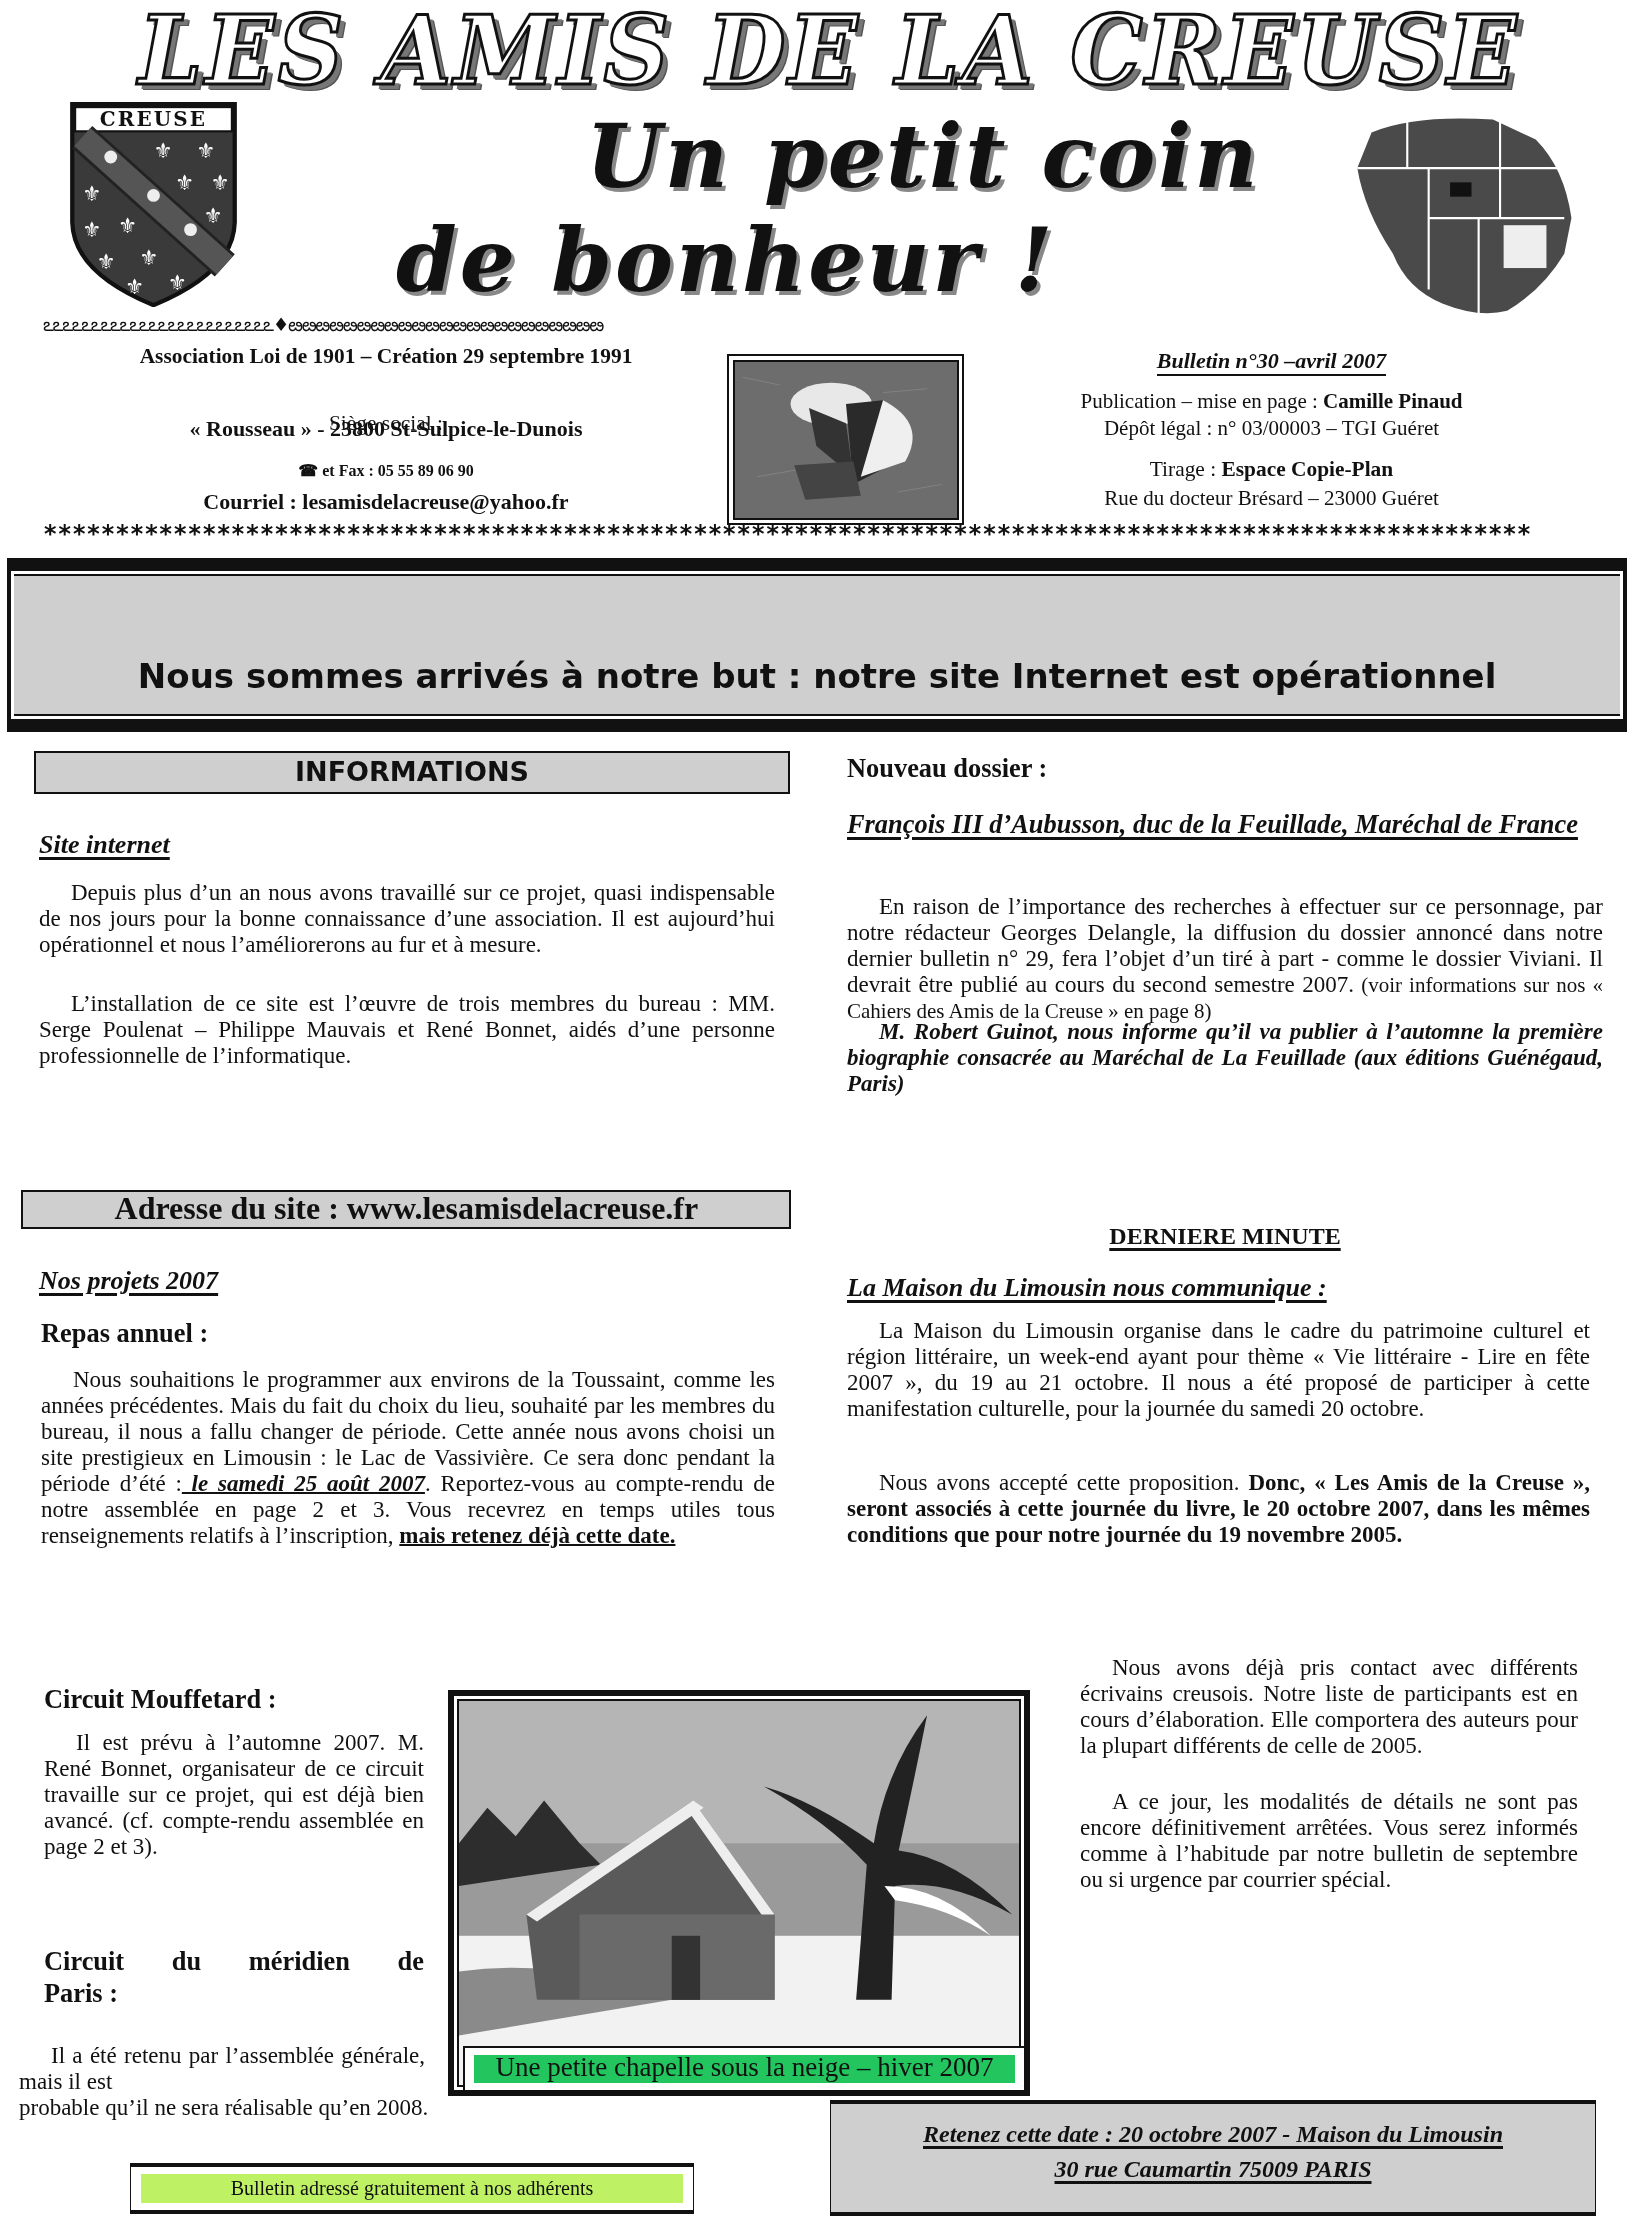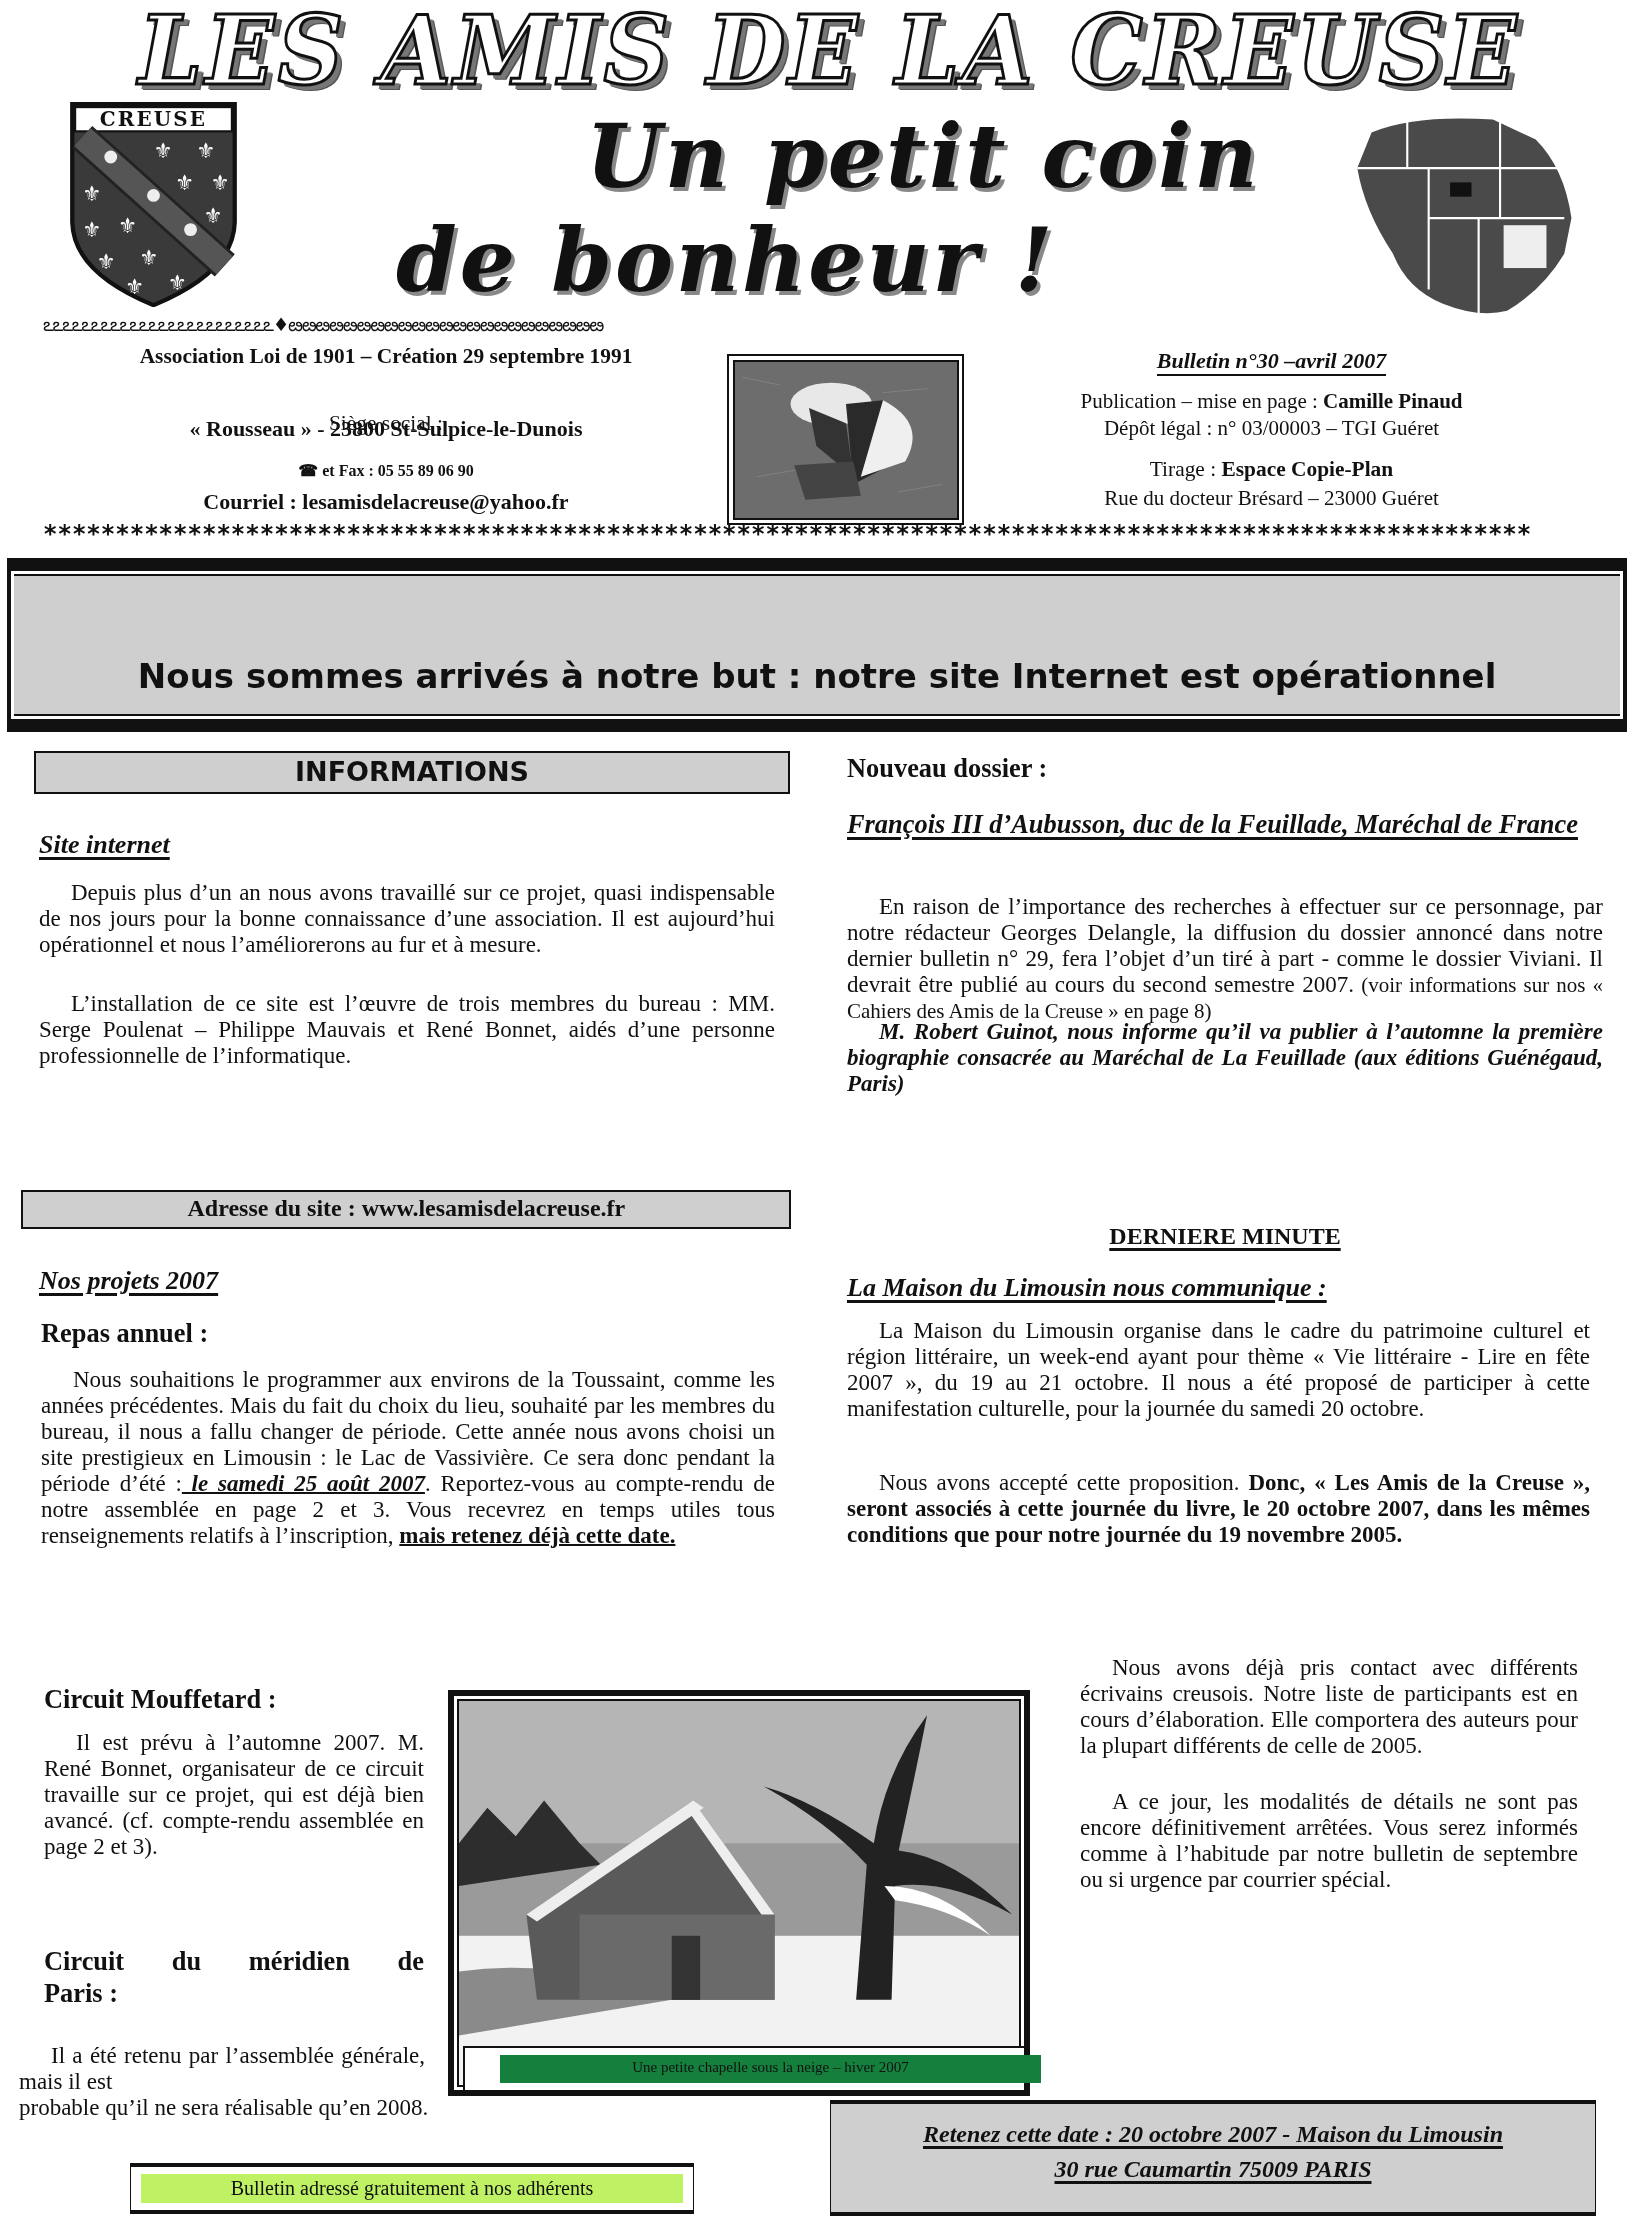--- a/index.html
+++ b/index.html
@@ -67,43 +67,43 @@
 
   .para { font-size: 23px; line-height: 26px; text-align: justify; }
   .para p { margin: 0; text-indent: 32px; }
 
   .site-internet { left: 39px; top: 830px; }
   .para-site-1 { left: 39px; top: 880px; width: 736px; }
   .para-site-2 { left: 39px; top: 991px; width: 736px; }
 
   .adresse-box { left: 21.4px; top: 1190px; width: 770px; height: 39px; border: 2.9px solid #111;
     box-sizing: border-box; background: #cfcfcf; text-align: center; font-weight: bold;
-    font-size: 24px; line-height: 33px; }
+    font-size: 32px; line-height: 33px; }
 
   .projets { left: 39px; top: 1266px; }
   .repas { left: 41px; top: 1318px; }
   .para-repas { left: 41px; top: 1367px; width: 734px; }
   .u-bi { font-weight: bold; font-style: italic; text-decoration: underline; text-decoration-thickness: 2.1px; }
   .u-b { font-weight: bold; text-decoration: underline; text-decoration-thickness: 2.1px; }
 
   .mouffetard { left: 44px; top: 1684px; }
   .para-mouff { left: 44px; top: 1730px; width: 380px; }
   .meridien { left: 44px; top: 1944px; width: 380px; text-align: justify; text-align-last: justify; line-height: 34px; }
   .meridien-2 { left: 44px; top: 1978px; }
   .para-merid { left: 19px; top: 2043px; width: 406px; }
   .para-merid-last { left: 19px; top: 2095px; width: 571px; font-size: 23px; }
 
   
   .snow-photo { left: 448px; top: 1690px; width: 582px; height: 406px; border: 6.4px solid #111;
     box-sizing: border-box; padding: 2.9px; background: #fff; }
   .snow-inner { width: 100%; height: 100%; border: 2.1px solid #111; box-sizing: border-box; position: relative; overflow: hidden; }
   .caption-box { left: 463px; top: 2046px; width: 563px; height: 49px; border: 2.9px solid #111;
     border-bottom-width: 5.7px; box-sizing: border-box; background: #fff; padding: 7.1px 8.6px; }
-  .caption-inner { width: 100%; height: 100%; background: #15803d; text-align: center;
-    font-size: 15px; line-height: 24px; margin-left: 26px; }
+  .caption-inner { width: 100%; height: 100%; background: #22c55e; text-align: center;
+    font-size: 27px; line-height: 24px; }
 
   
   .nouveau { left: 847px; top: 753px; font-weight: bold; font-size: 26.4px; }
   .francois { left: 847px; top: 808px; width: 757px; font-size: 26.4px; line-height: 33px; font-weight: bold; font-style: italic; }
   .francois span { text-decoration: underline; text-decoration-thickness: 2.9px; text-underline-offset: 3.6px; }
   .para-francois { left: 847px; top: 894px; width: 756px; }
   .para-guinot { left: 847px; top: 1019px; width: 756px; font-weight: bold; font-style: italic; }
   .derniere { left: 847px; top: 1223px; width: 756px; text-align: center; font-weight: bold; font-size: 24px; }
   .derniere span { text-decoration: underline; text-decoration-thickness: 2.9px; text-underline-offset: 3.6px; }
   .maison { left: 847px; top: 1273px; }

